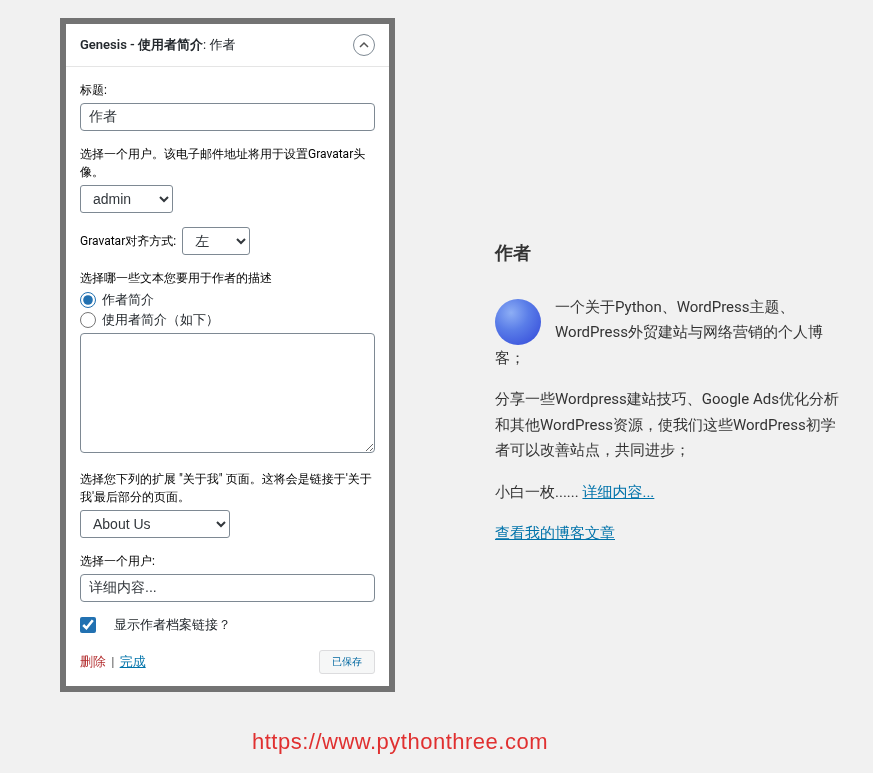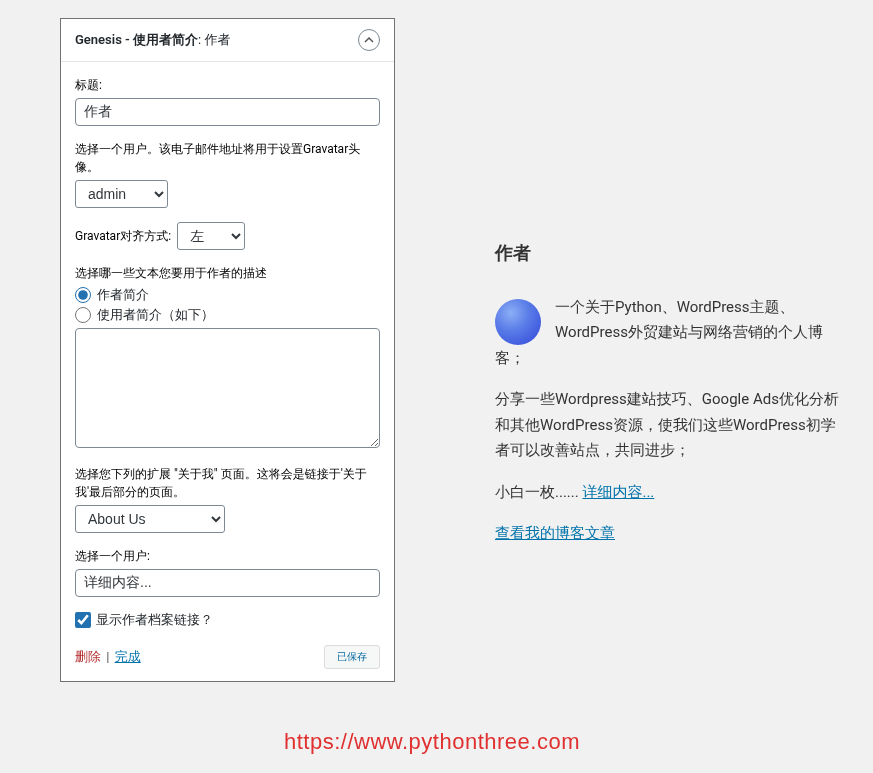--- a/index.html
+++ b/index.html
@@ -15,21 +15,21 @@
     }
     .container {
       display: flex;
       align-items: flex-start;
     }
     .widget-panel {
       width: 335px;
       margin-left: 60px;
       margin-top: 18px;
       background: #fff;
-      border: 1px solid #737373;
+      border: 6px solid #737373;
     }
     .widget-header {
       display: flex;
       justify-content: space-between;
       align-items: center;
       padding: 10px 14px;
       border-bottom: 1px solid #e5e5e5;
       cursor: move;
     }
     .widget-title-text {
@@ -104,21 +104,21 @@
       font-size: 14px;
       border: 1px solid #7e8993;
       border-radius: 4px;
       background: #fff;
       resize: vertical;
       margin-top: 2px;
     }
     .checkbox-row {
       display: flex;
       align-items: center;
-      gap: 5px;
+      gap: 18px;
       margin-bottom: 12px;
     }
     .checkbox-row input[type="checkbox"] {
       width: 16px;
       height: 16px;
       accent-color: #2271b1;
     }
     .widget-footer {
       display: flex;
       justify-content: space-between;
@@ -164,21 +164,21 @@
       margin-top: 4px;
     }
     .preview-link {
       color: #0073aa;
       text-decoration: underline;
       cursor: pointer;
     }
     .watermark {
       position: absolute;
       bottom: 18px;
-      left: 284px;
+      left: 252px;
       font-size: 22px;
       color: #e03030;
       font-family: Arial, sans-serif;
       letter-spacing: 0.5px;
     }
     .select-wide { min-width: 150px; }
   </style>
 </head>
 <body>
 

